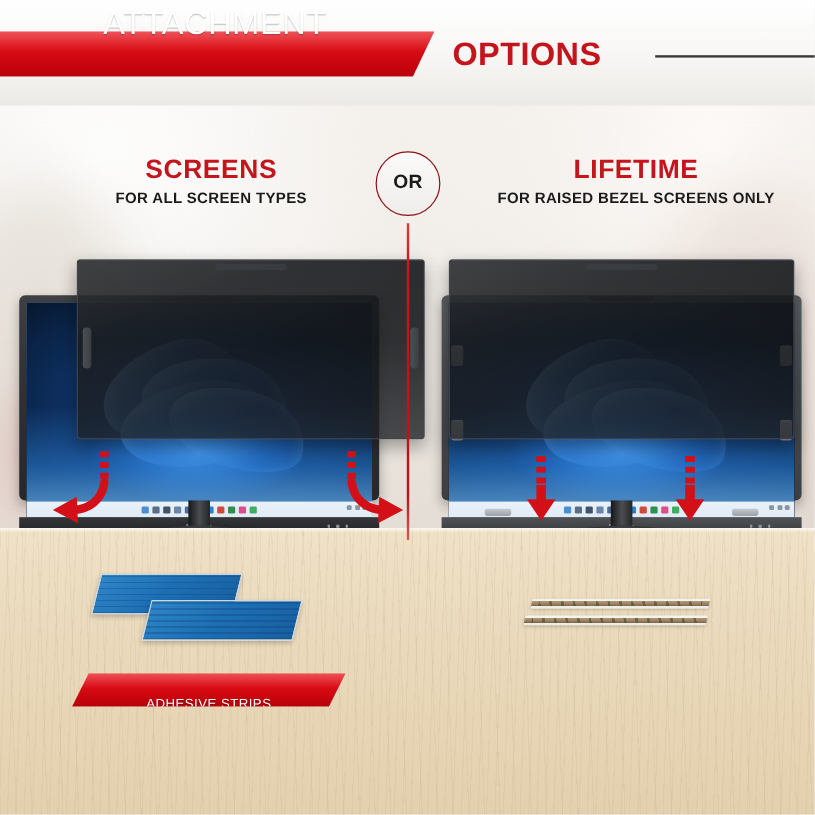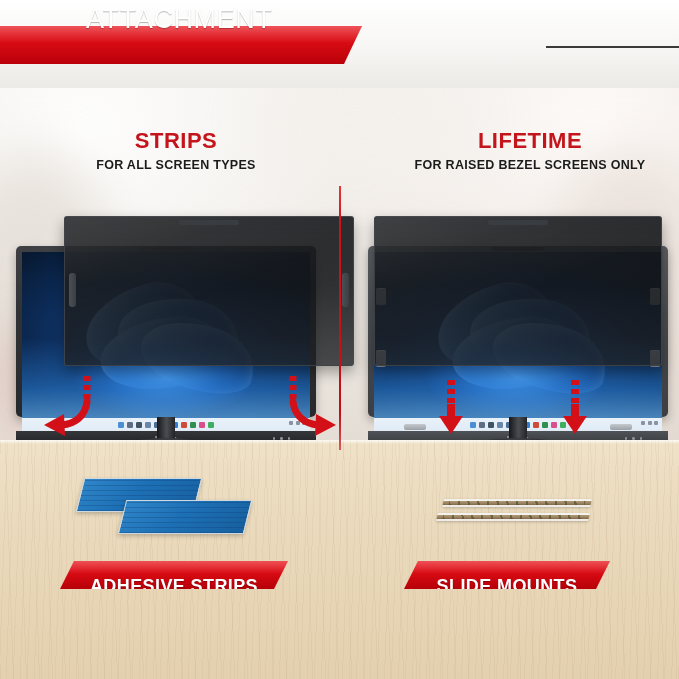--- a/index.html
+++ b/index.html
@@ -256,21 +256,21 @@
 
   
   .label-banner {
     position:absolute; height:28px; z-index:6;
     background:linear-gradient(180deg,#e8141c 0%,#d70a12 46%,#b60009 100%);
     clip-path:polygon(14px 0, 100% 0, calc(100% - 14px) 100%, 0 100%);
     box-shadow:0 3px 6px rgba(0,0,0,.3);
     display:flex; align-items:center; justify-content:center;
   }
   .label-banner span {
-    font-size:18px; font-weight:bold; color:#fff; letter-spacing:.4px;
+    font-size:11px; font-weight:normal; color:#fff; letter-spacing:.4px;
     text-shadow:0 1px 1px rgba(0,0,0,.3);
     margin-top:23px;
   }
   .lb-sheen {
     position:absolute; left:0; right:0; top:0; height:13px;
     background:linear-gradient(180deg,rgba(255,255,255,.26),rgba(255,255,255,0));
     pointer-events:none;
   }
   .lb-left  { left:60px;  top:561px; width:228px; }
   .lb-right { left:404px; top:561px; width:206px; }
@@ -295,28 +295,30 @@
     <div class="backdrop-blob bb-red"></div>
   </div>
 
   <div class="header">
     <div class="header-inner">
       <div class="hdr-red">
         <div class="hdr-red-sheen"></div>
       </div>
     </div>
     <div class="hdr-title">ATTACHMENT</div>
+    <div class="hdr-title2">OPTIONS</div>
     <div class="hdr-rule"></div>
   </div>
 
-  <div class="sect-title st-left">STRIPS</div>
+  <div class="sect-title st-left">SCREENS</div>
   <div class="sect-sub   ss-left">FOR ALL SCREEN TYPES</div>
   <div class="sect-title st-right">LIFETIME</div>
   <div class="sect-sub   ss-right">FOR RAISED BEZEL SCREENS ONLY</div>
 
+  <div class="or-badge">OR</div>
   <div class="divider"></div>
 
   <div class="monitor mon-left">
 
     <div class="mon-frame frame-dark">
       <div class="webcam"></div>
     </div>
 
     <div class="mon-screen">
       <div class="wall">
@@ -459,19 +461,15 @@
     <div class="mount-inner"></div>
   </div>
   <div class="mount mount-2">
     <div class="mount-inner"></div>
   </div>
 
   <div class="label-banner lb-left">
     <span>ADHESIVE STRIPS</span>
     <div class="lb-sheen"></div>
   </div>
-  <div class="label-banner lb-right">
-    <span>SLIDE MOUNTS</span>
-    <div class="lb-sheen"></div>
-  </div>
 
 
 </div>
 
 </body></html>

